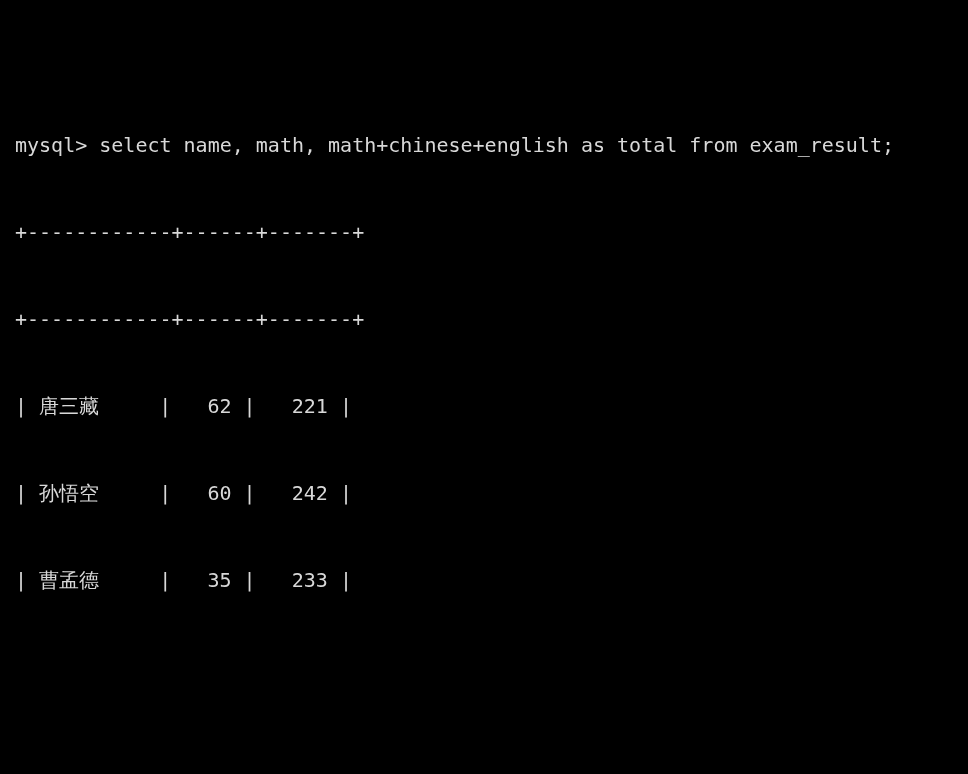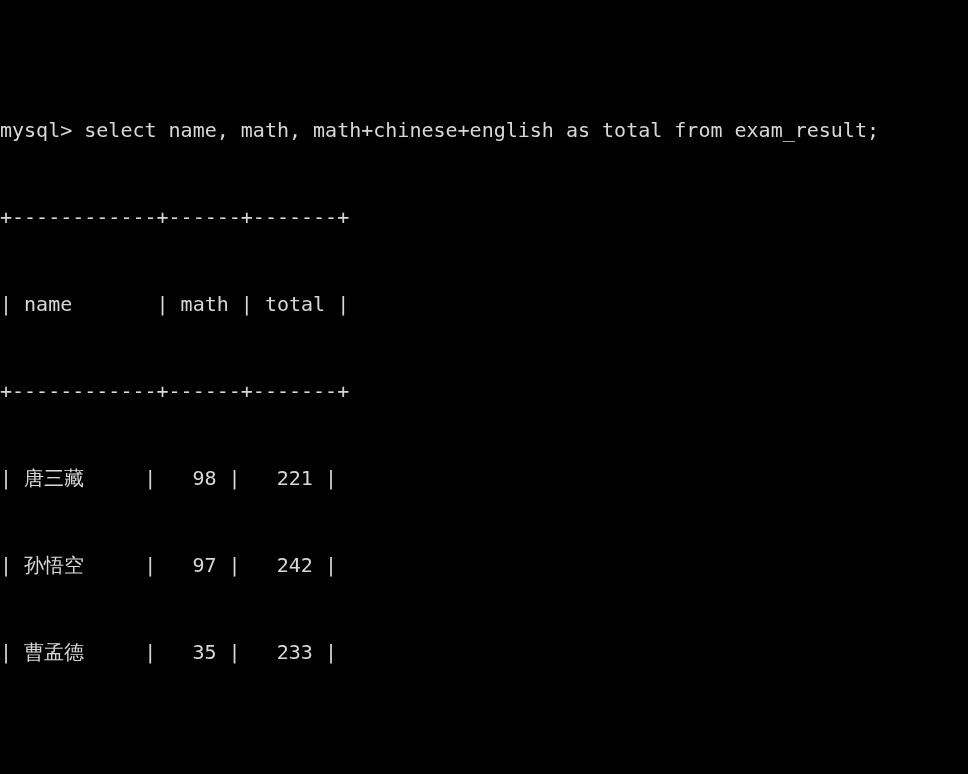--- a/index.html
+++ b/index.html
@@ -16,44 +16,43 @@
   #terminal {
     width: 968px;
     height: 774px;
     background: #000000;
     color: #d8d8d8;
     font-family: "DejaVu Sans Mono", "Liberation Mono", monospace;
     font-size: 20px;
     line-height: 29px;
     white-space: pre;
     letter-spacing: 0px;
-    padding: 0;
+    padding: 15px;
     box-sizing: border-box;
     overflow: hidden;
     -webkit-font-smoothing: none;
   }
   .line {
     height: 29px;
     white-space: pre;
     display: block;
     font-family: "DejaVu Sans Mono", "Liberation Mono", monospace;
   }
 </style>
 </head>
 <body>
 
 <div id="terminal">
 
   
   <span class="line">mysql&gt; select name, math, math+chinese+english as total from exam_result;</span>
   <span class="line">+------------+------+-------+</span>
-  <span class="line">| name       | math | total |</span>
   <span class="line">+------------+------+-------+</span>
-  <span class="line">| 唐三藏     |   98 |   221 |</span>
-  <span class="line">| 孙悟空     |   97 |   242 |</span>
+  <span class="line">| 唐三藏     |   62 |   221 |</span>
+  <span class="line">| 孙悟空     |   60 |   242 |</span>
   <span class="line">| 曹孟德     |   35 |   233 |</span>
   
   
   
   
   
 
   
 
   

